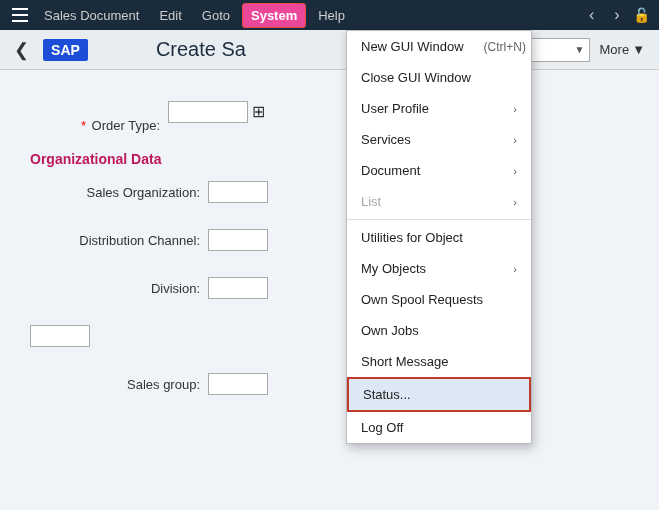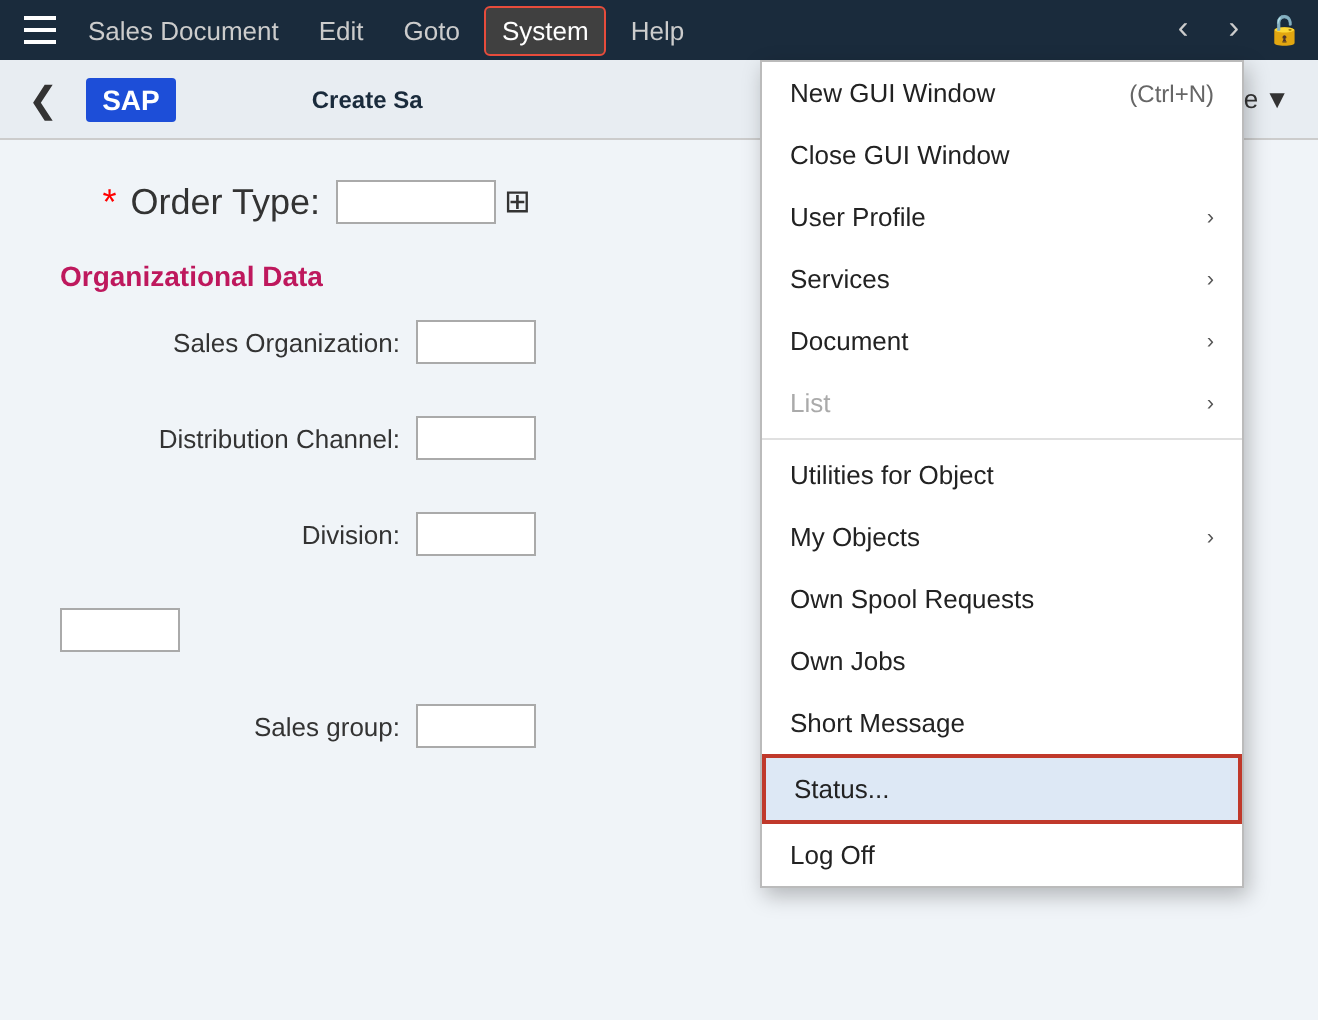--- a/index.html
+++ b/index.html
@@ -41,23 +41,24 @@
     }
     .menubar-item {
       color: #ccc;
       padding: 4px 8px;
       cursor: pointer;
       font-size: 13px;
       white-space: nowrap;
     }
     .menubar-item.active {
       color: #fff;
-      background: #404040;
+      background: #ec4899;
       border-radius: 3px;
       border: 1px solid #e74c3c;
+      font-weight: bold;
     }
     .menubar-right {
       margin-left: auto;
       display: flex;
       align-items: center;
       gap: 8px;
     }
     .nav-arrow {
       color: #ccc;
       font-size: 16px;
@@ -94,22 +95,22 @@
     .sap-logo-box {
       background: #1d4ed8;
       color: #fff;
       font-weight: bold;
       font-size: 14px;
       padding: 3px 8px;
       border-radius: 2px;
     }
     .page-title {
       margin-left: 60px;
-      font-size: 12px;
-      font-weight: bold;
+      font-size: 20px;
+      font-weight: normal;
       color: #1a2b3c;
       white-space: nowrap;
     }
     .toolbar-right {
       margin-left: auto;
       display: flex;
       align-items: center;
       gap: 4px;
     }
     .toolbar-dropdown {
@@ -152,22 +153,23 @@
     
     .form-group {
       display: flex;
       align-items: center;
       margin-bottom: 18px;
     }
     .form-label {
       min-width: 130px;
       text-align: right;
       margin-right: 8px;
-      font-size: 18px;
-      color: #333;
+      font-size: 13px;
+      color: #333;
+      margin-top: 28px;
     }
     .required-star { color: red; margin-right: 2px; }
     .form-input {
       border: 1px solid #aaa;
       background: #fff;
       height: 22px;
       width: 80px;
       padding: 0 4px;
     }
     .input-icon {
@@ -206,22 +208,22 @@
       background: #fff;
       height: 22px;
       width: 60px;
       padding: 0 4px;
     }
 
     
     .dropdown-menu {
       position: absolute;
       top: 30px;
-      left: 380px;
-      width: 242px;
+      left: 346px;
+      width: 186px;
       background: #fff;
       border: 1px solid #bbb;
       box-shadow: 2px 4px 10px rgba(0,0,0,0.25);
       z-index: 1000;
     }
     .dropdown-item {
       display: flex;
       align-items: center;
       justify-content: space-between;
       padding: 8px 14px;

